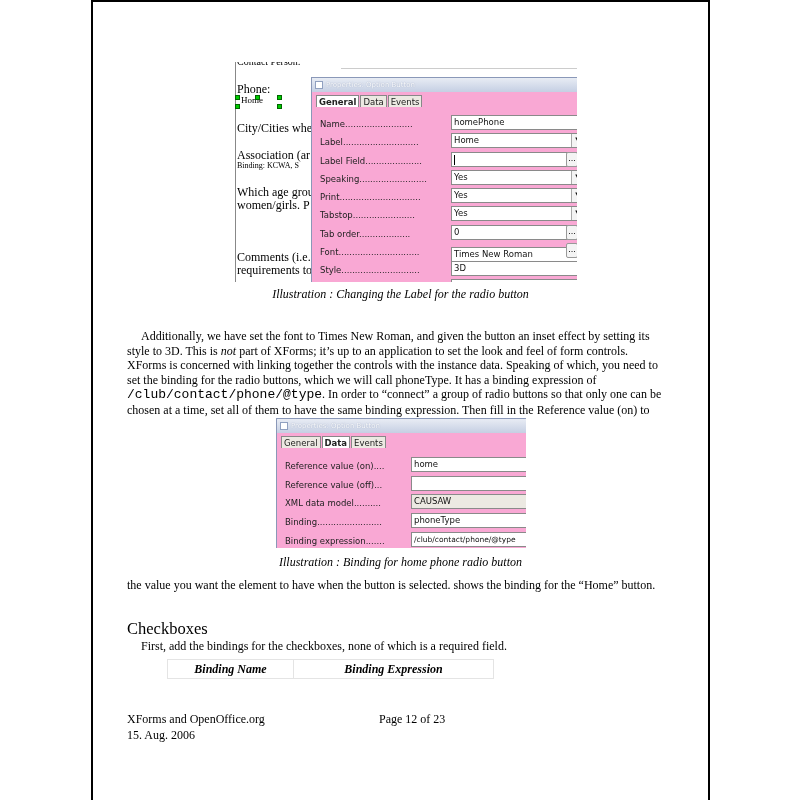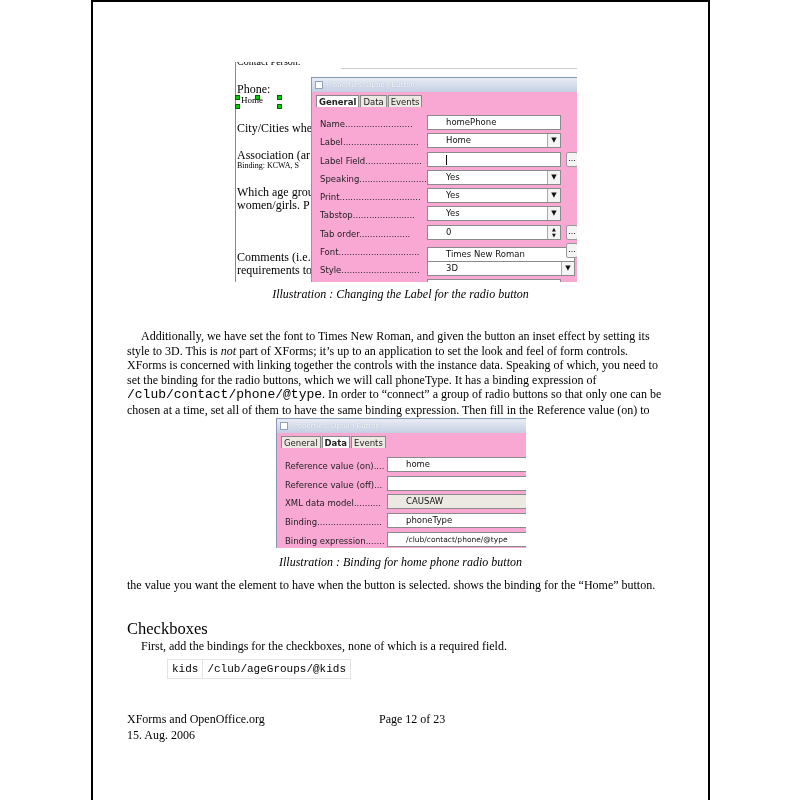--- a/index.html
+++ b/index.html
@@ -18,21 +18,21 @@
   .sel-handle { position: absolute; width: 5px; height: 5px; background: #00cc00; border: 1px solid #006600; }
 
   .dialog { position: absolute; background: #f9a8d4; border: 1px solid #8a98b8; font-family: "DejaVu Sans", sans-serif; }
   .dlg-title { height: 14px; background: linear-gradient(#e8ecf4, #c5cfe3); font-size: 7px; color: #f0f4ff; padding-left: 14px; line-height: 14px; position: relative; }
   .dlg-title .t { color: #fff; text-shadow: 0 0 1px #8090b0; }
   .dlg-title .ico { position: absolute; left: 3px; top: 3px; width: 8px; height: 8px; border: 1px solid #90a0c0; background: #fff; }
   .tabs { position: absolute; left: 4px; font-size: 8.5px; display: flex; }
   .tab { border: 1px solid #888; border-bottom: none; padding: 0 2px; height: 12px; line-height: 12px; background: #ece9e2; margin-right: 1px; color: #222; }
   .tab.active { font-weight: bold; background: #fff; }
   .row { position: absolute; left: 8px; font-size: 8.5px; color: #222; white-space: nowrap; }
-  .field { position: absolute; height: 15px; border: 1px solid #8a8a8a; background: #fff; font-size: 8.5px; line-height: 13px; padding-left: 18px; color: #111; border-radius: 0; }
+  .field { position: absolute; height: 15px; border: 1px solid #8a8a8a; background: #fff; font-size: 8.5px; line-height: 13px; padding-left: 2px; color: #111; border-radius: 0; margin-left: 24px; }
   .field .drop { position: absolute; right: 0; top: 0; width: 13px; height: 13px; border-left: 1px solid #aaa; background: #f4f4f4; font-size: 7px; text-align: center; line-height: 13px; }
   .field .spin { position: absolute; right: 0; top: 0; width: 13px; height: 13px; border-left: 1px solid #aaa; background: #f4f4f4; font-size: 5px; text-align: center; line-height: 6px; }
   .dots-btn { position: absolute; width: 12px; height: 15px; border: 1px solid #999; background: #f4f4f4; font-size: 8px; text-align: center; line-height: 12px; border-radius: 2px; }
   .cursor { display: inline-block; width: 1px; height: 10px; background: #000; vertical-align: middle; }
 
   
   .shot2 { position: absolute; left: 274px; top: 418px; width: 252px; height: 130px; overflow: hidden; background: #fff; }
 
   .caption { position: absolute; left: 91px; width: 619px; text-align: center; font-style: italic; font-size: 12px; }
   .para { position: absolute; left: 127px; width: 540px; font-size: 12px; line-height: 14.6px; }
@@ -144,22 +144,22 @@
 </div>
 <div class="caption" style="top:555px">Illustration : Binding for home phone radio button</div>
 
 <div class="para" style="top:578px">the value you want the element to have when the button is selected.   shows the binding for the “Home” button.</div>
 
 <h2>Checkboxes</h2>
 <div class="para" style="top:639px;text-indent:14px">First, add the bindings for the checkboxes, none of which is a required field.</div>
 
 <table>
   <tbody>
-  <tr>
-    <td>kids</td>
-    <td>/club/ageGroups/@kids</td>
+      <tr>
+    <th style="width:126px">Binding Name</th>
+    <th style="width:200px">Binding Expression</th>
   </tr>
 </tbody>
   </table>
 
 <div class="footer" style="left:127px;top:712px">XForms and OpenOffice.org</div>
 <div class="footer" style="left:379px;top:712px">Page 12 of 23</div>
 <div class="footer" style="left:127px;top:728px">15. Aug. 2006</div>
 
 </body></html>

